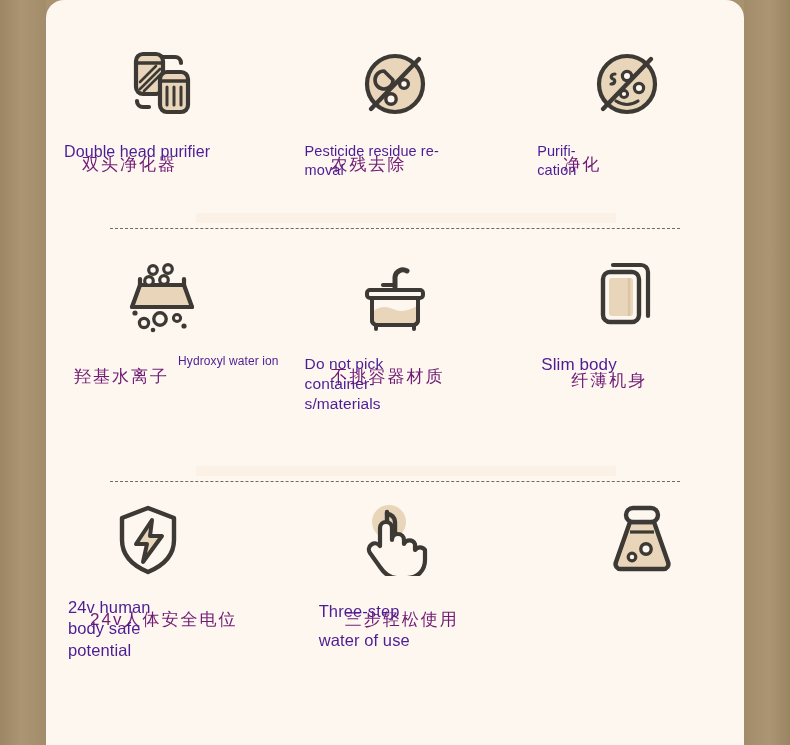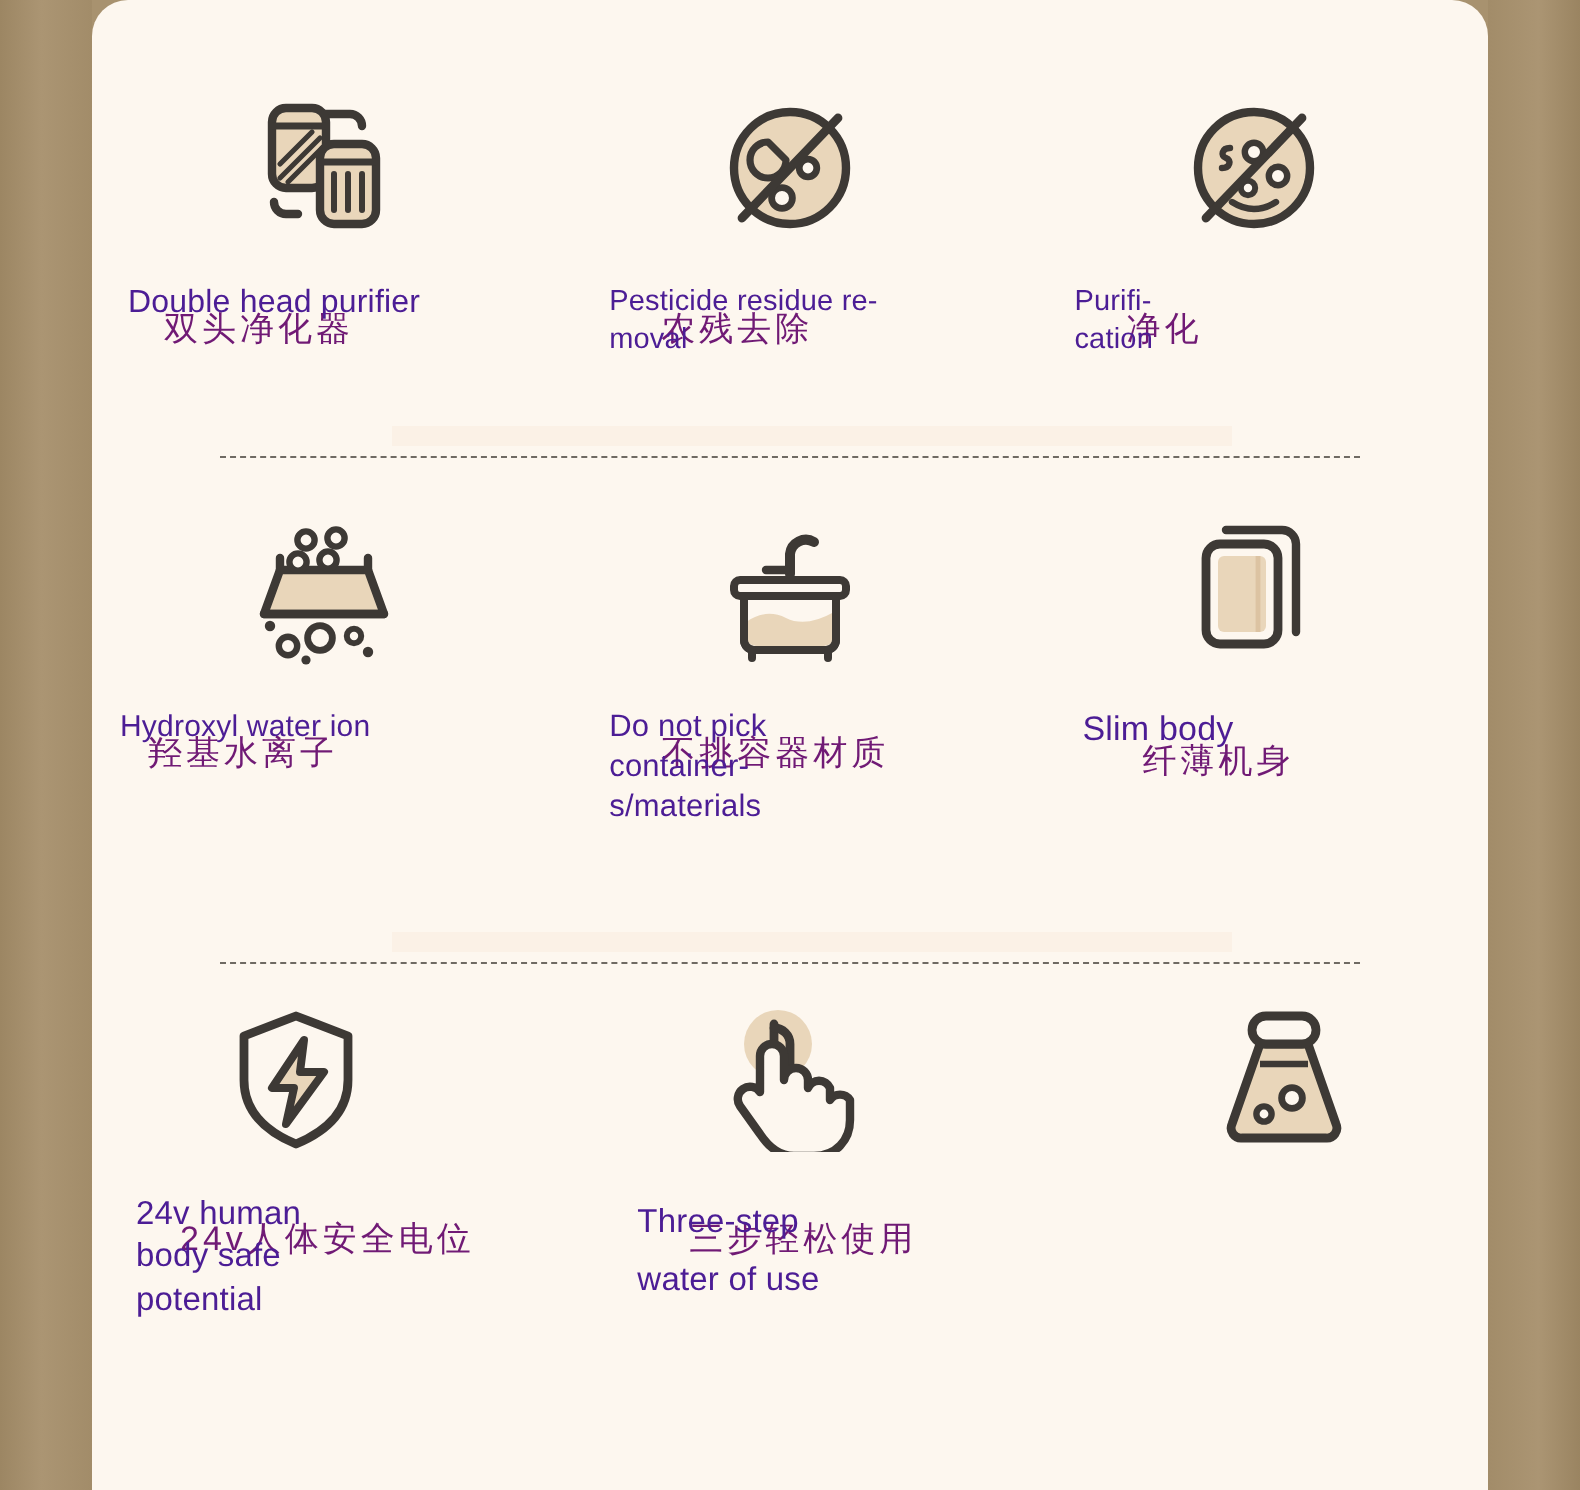--- a/index.html
+++ b/index.html
@@ -100,21 +100,21 @@
   .c2 .ghost { left: 26px; }
   .c3 .label-wrap { margin-left: 26px; }
   .c3 .ghost { left: 26px; }
 
   .r1 .c1 .label { font-size: 16px; }
   .r1 .c1 .label-wrap { margin-left: 18px; }
   .r1 .c1 .ghost { left: 18px; }
   .r1 .c2 .label { font-size: 14.5px; }
   .r1 .c3 .label { font-size: 14.5px; }
 
-  .r2 .c1 .label { font-size: 15px; }
+  .r2 .c1 .label { font-size: 12px; text-align: right; }
   .r2 .c1 .label-wrap { margin-left: 14px; }
   .r2 .c1 .ghost { left: 14px; }
   .r2 .c3 .label { font-size: 17px; }
   .r2 .c3 .label-wrap { margin-left: 30px; }
   .r2 .c3 .ghost { left: 30px; top: 30px; }
 
   .r3 .label { font-size: 16.5px; }
   .r3 .c2 .label { line-height: 1.75; }
 
   .divider {

